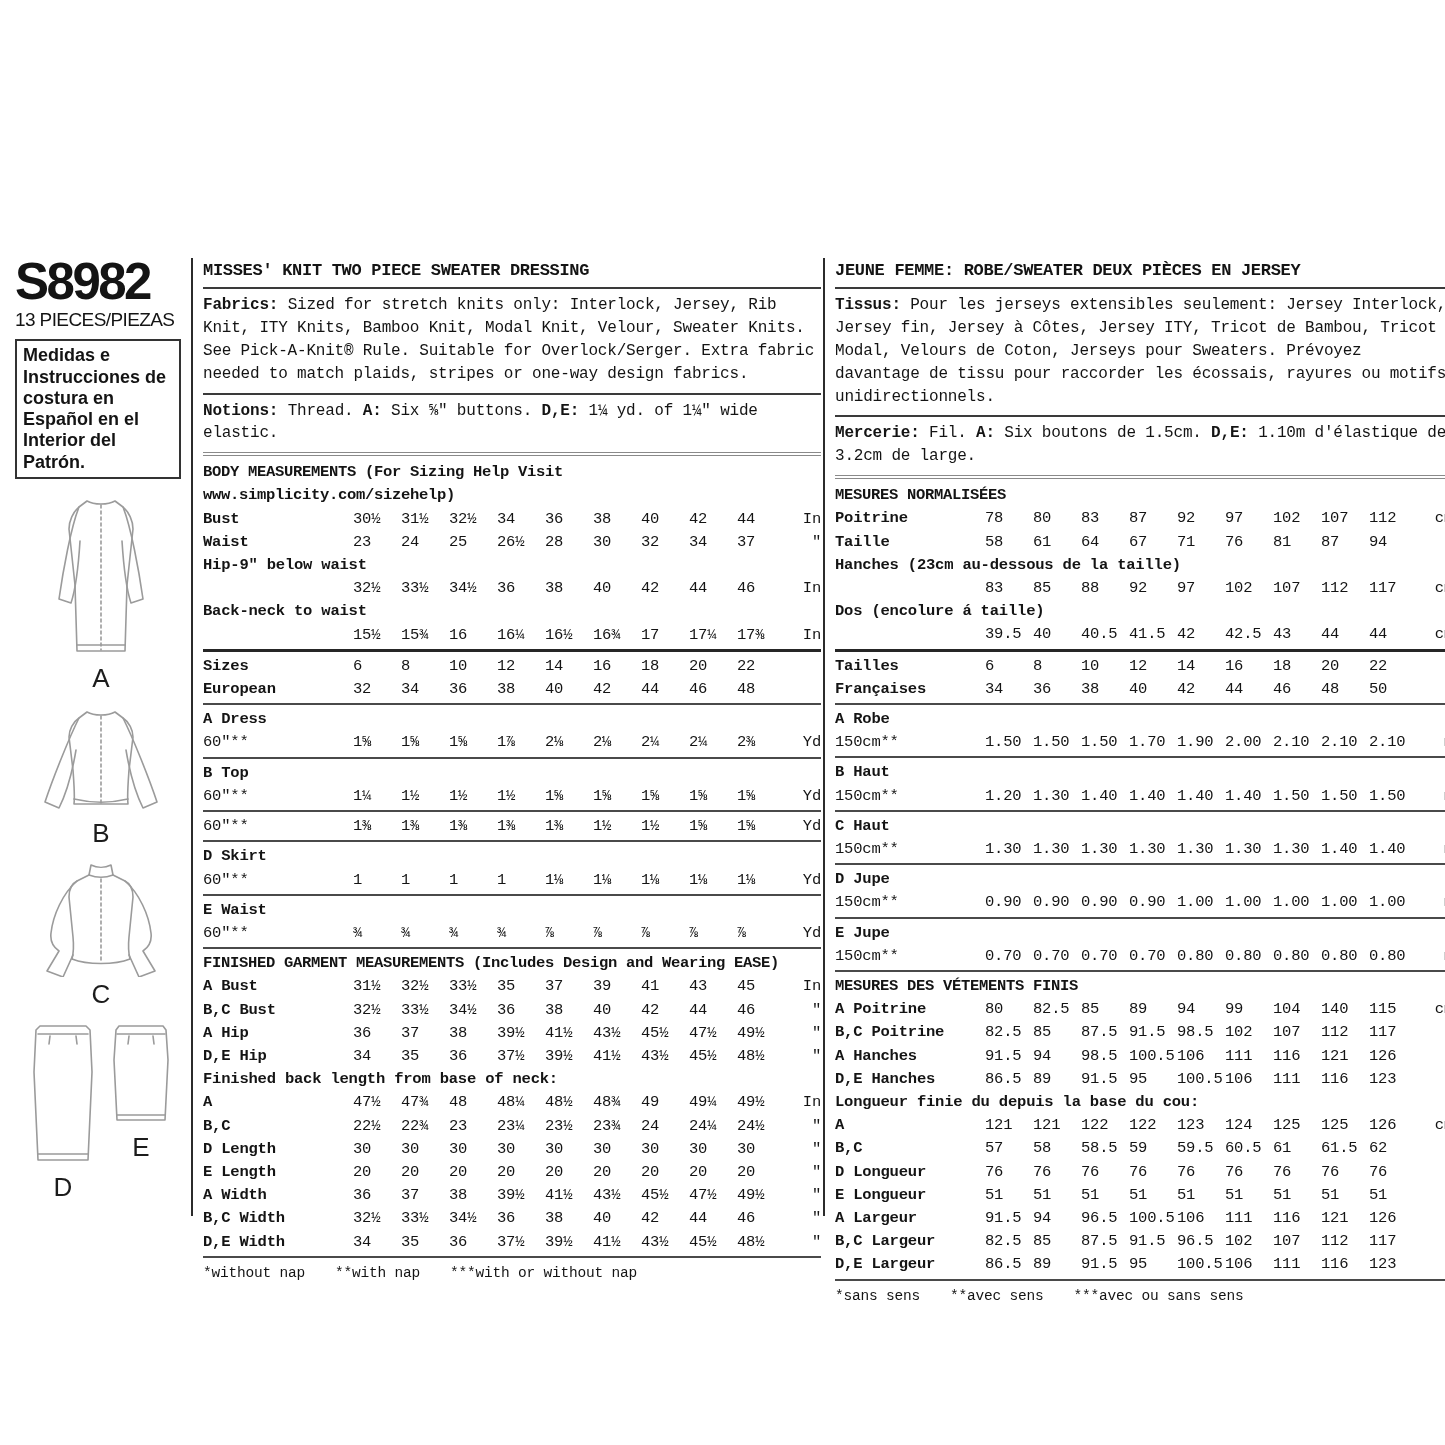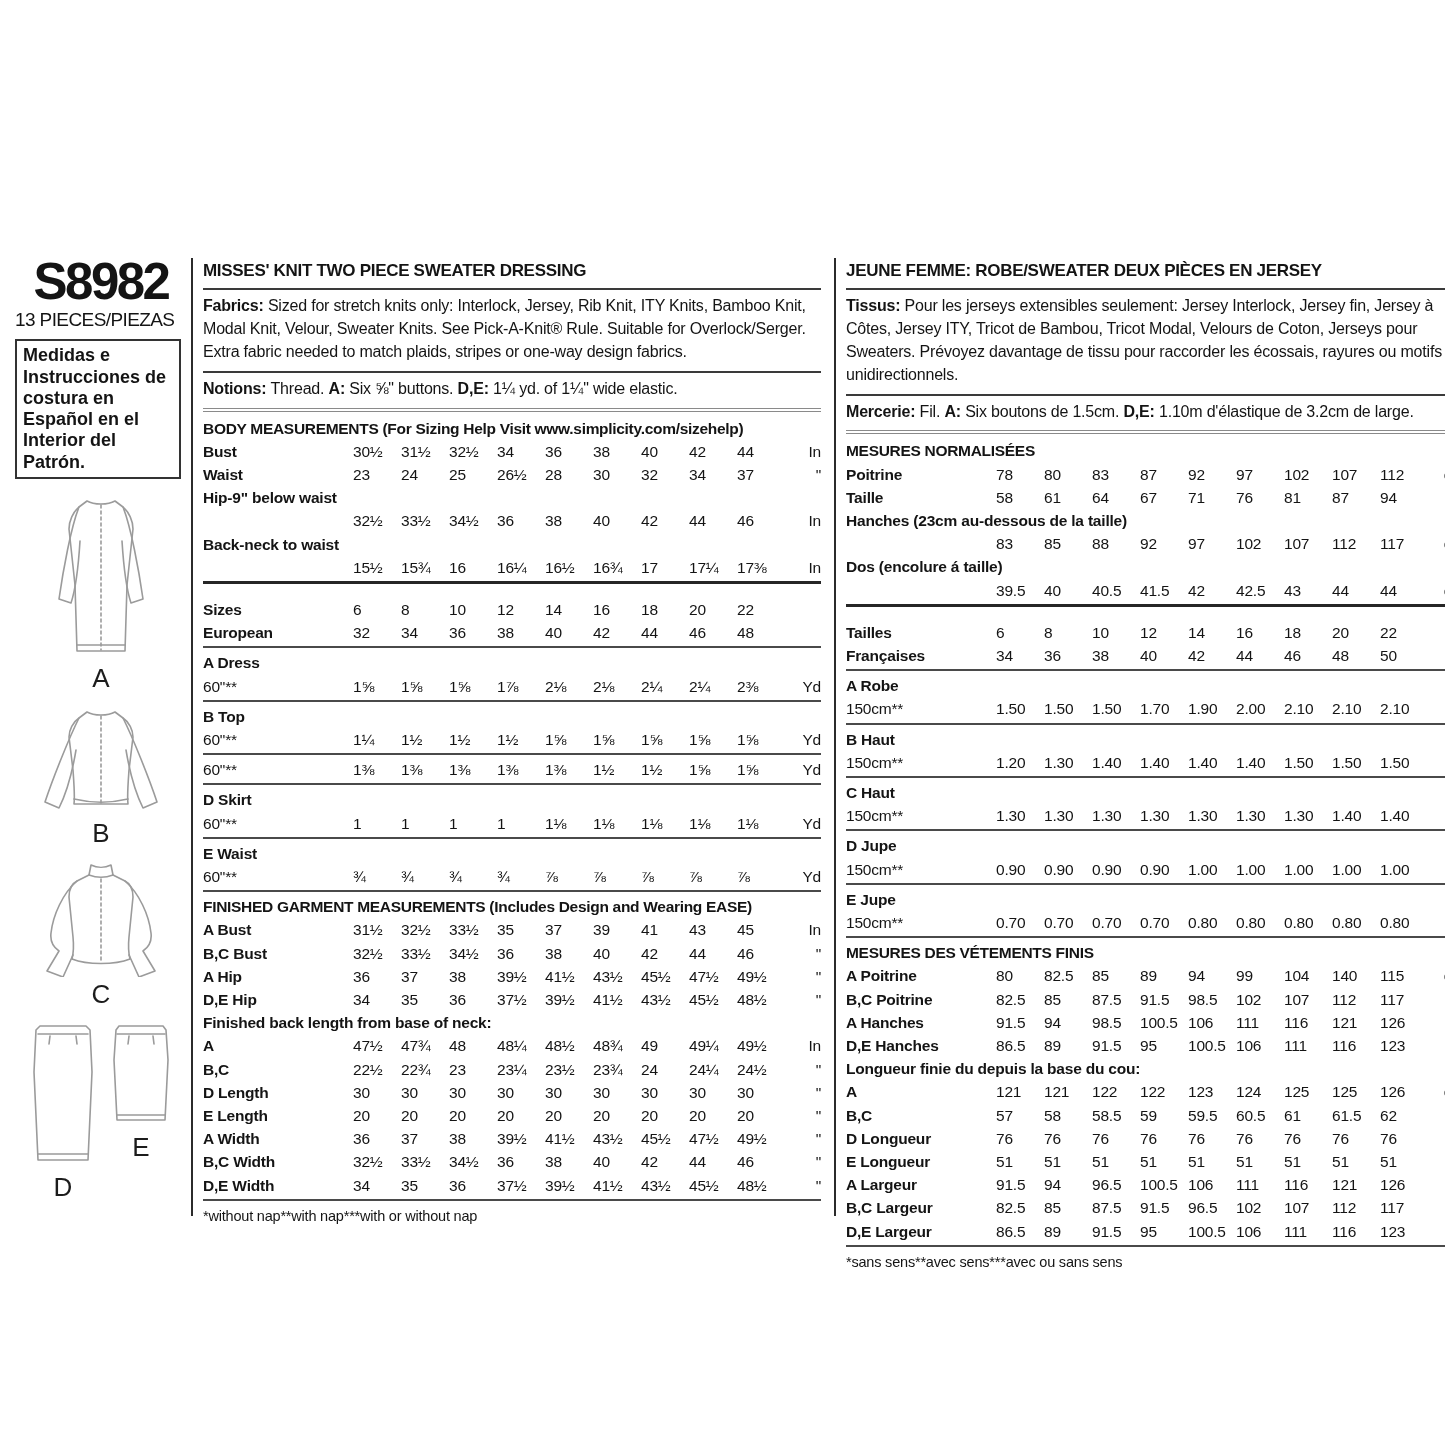--- a/index.html
+++ b/index.html
@@ -7,51 +7,51 @@
     width:1445px;height:1445px;position:relative;overflow:hidden;
     font-family:"Liberation Sans","DejaVu Sans",sans-serif;color:#141414;
     -webkit-font-smoothing:antialiased;
   }
   .content{
     position:absolute;left:15px;top:258px;width:1424px;height:958px;
     display:flex;align-items:stretch;
   }
   
   .sidebar{width:172px;flex:0 0 172px;border-right:2px solid #2b2b2b;padding-right:4px;}
-  .pattern-number{font-size:51px;font-weight:700;letter-spacing:-2.5px;line-height:.95;text-align:center;}
+  .pattern-number{font-size:51px;font-weight:700;letter-spacing:-2.5px;line-height:.95;}
   .pieces{font-size:19px;letter-spacing:-.6px;margin-top:3px;white-space:nowrap;}
   .spanish-box{border:2px solid #333;padding:4px 6px;margin-top:8px;width:150px;
     font-weight:700;font-size:18px;line-height:1.18;}
   .sketches{margin-top:14px;}
   .sketch-block{display:flex;flex-direction:column;align-items:center;}
   .sketch-label{font-size:26px;font-weight:400;color:#1c1c1c;margin:2px 0 10px;}
   svg.sketch{display:block;}
   svg.sketch path, svg.sketch line, svg.sketch rect{fill:none;stroke:#9b9b9b;stroke-width:1.6;stroke-linecap:round;stroke-linejoin:round;}
   .skirt-row{display:flex;align-items:flex-start;gap:14px;justify-content:center;}
   
-  .col{flex:0 0 618px;width:618px;padding:0 13px 0 10px;}
+  .col{flex:0 0 618px;width:618px;padding:0 2px 0 10px;font-family:Liberation Mono, monospace;}
   .col.english{border-right:2px solid #2b2b2b;}
   .col-title{font-weight:700;font-size:17px;letter-spacing:-.3px;padding:3px 0 7px;
     border-bottom:2px solid #3a3a3a;}
   .para{font-size:16px;line-height:1.43;padding:5px 0 7px;border-bottom:2px solid #3a3a3a;letter-spacing:-.2px;}
   .para.notions{border-bottom:4px double #8a8a8a;}
   .para b{font-weight:700;}
   
   .meas-table{margin-top:5px;}
   .trow{display:grid;grid-template-columns:150px repeat(9,1fr) 36px;
     font-size:15.5px;line-height:23.2px;letter-spacing:-.2px;}
   .trow.section,.trow.label{display:block;font-weight:700;}
   .trow.section{letter-spacing:-.3px;}
   .tlabel{font-weight:700;white-space:nowrap;}
   .tlabel.plain{font-weight:400;}
   .tval{font-weight:400;white-space:nowrap;}
   .tunit{text-align:right;font-weight:400;}
   .rule-thin{border-bottom:2px solid #4a4a4a;padding-bottom:2px;margin-bottom:3px;}
-  .rule-thick{border-bottom:3px solid #262626;padding-bottom:2px;margin-bottom:14px;}
-  .footnotes{display:flex;font-size:14.5px;padding-top:4px;letter-spacing:-.2px;}
+  .rule-thick{border-bottom:3px solid #262626;padding-bottom:2px;margin-bottom:3px;}
+  .footnotes{display:flex;gap:30px;font-size:14.5px;padding-top:4px;letter-spacing:-.2px;}
 </style>
 </head>
 <body>
 
 <div class="content">
 
   <div class="sidebar">
     <div class="pattern-number">S8982</div>
     <div class="pieces">13 PIECES/PIEZAS</div>
     <div class="spanish-box">Medidas e Instrucciones de costura en Español en el Interior del Patrón.</div>

